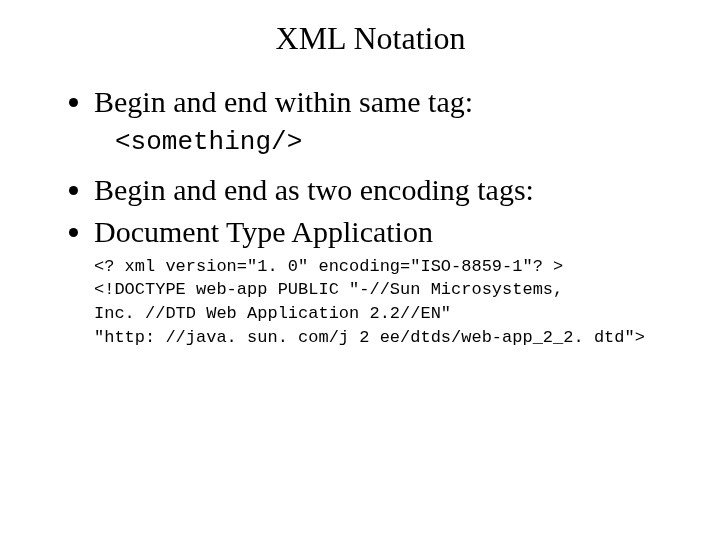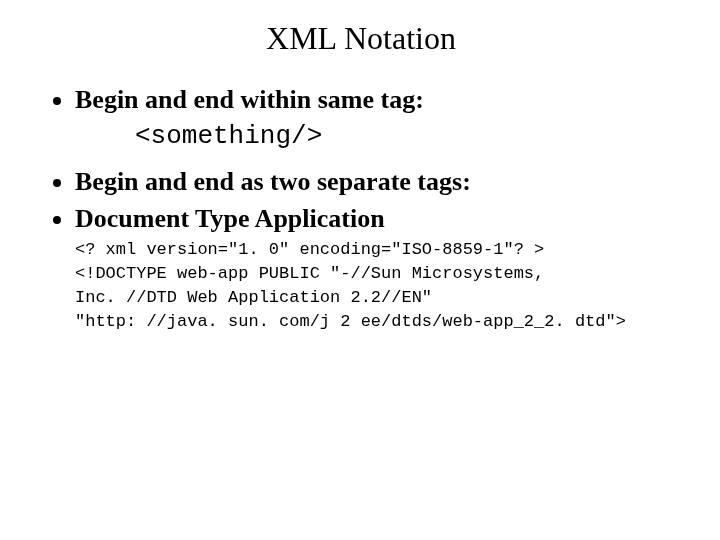--- a/index.html
+++ b/index.html
@@ -6,44 +6,43 @@
     margin: 0;
     padding: 0;
     width: 720px;
     height: 540px;
     background: #ffffff;
     font-family: "Times New Roman", Times, serif;
     color: #000;
   }
   .slide {
     box-sizing: border-box;
-    padding: 15px 45px 20px 47px;
+    padding: 15px 45px 20px 66px;
   }
   .title {
     text-align: center;
     font-size: 32px;
     margin-top: 5px;
     margin-bottom: 25px;
     font-weight: 400;
   }
   ul.bullets {
     list-style-type: disc;
     margin: 0;
     padding-left: 28px;
   }
   ul.bullets > li {
-    font-size: 26px;
+    font-size: 30px;
     margin-bottom: 2px;
     line-height: 1.35;
-    font-weight: bold;
   }
   .code-indent {
     font-family: "Courier New", Courier, monospace;
     font-size: 26px;
-    margin-left: 88px;
+    margin-left: 49px;
     line-height: 1.35;
     white-space: pre;
     margin-bottom: 10px;
   }
   .dots {
     font-family: "Times New Roman", Times, serif;
   }
   .code-small {
     font-family: "Courier New", Courier, monospace;
     font-size: 17px;
@@ -60,21 +59,21 @@
 <div class="slide">
 
   <div class="title">XML Notation</div>
 
   <ul class="bullets">
     <li>Begin and end within same tag:</li>
   </ul>
   <div class="code-indent">&lt;something/&gt;</div>
 
   <ul class="bullets">
-    <li>Begin and end as two separate tags:</li>
+    <li>Begin and end as two encoding tags:</li>
   </ul>
 
   <ul class="bullets">
     <li>Document Type Application</li>
   </ul>
   <div class="code-small"><span>&lt;? xml version="1. 0" encoding="ISO-8859-1"? &gt;</span>
 <span>&lt;!DOCTYPE web-app PUBLIC "-//Sun Microsystems,</span>
 <span>Inc. //DTD Web Application 2.2//EN"</span>
 <span>"http: //java. sun. com/j 2 ee/dtds/web-app_2_2. dtd"&gt;</span></div>
 

